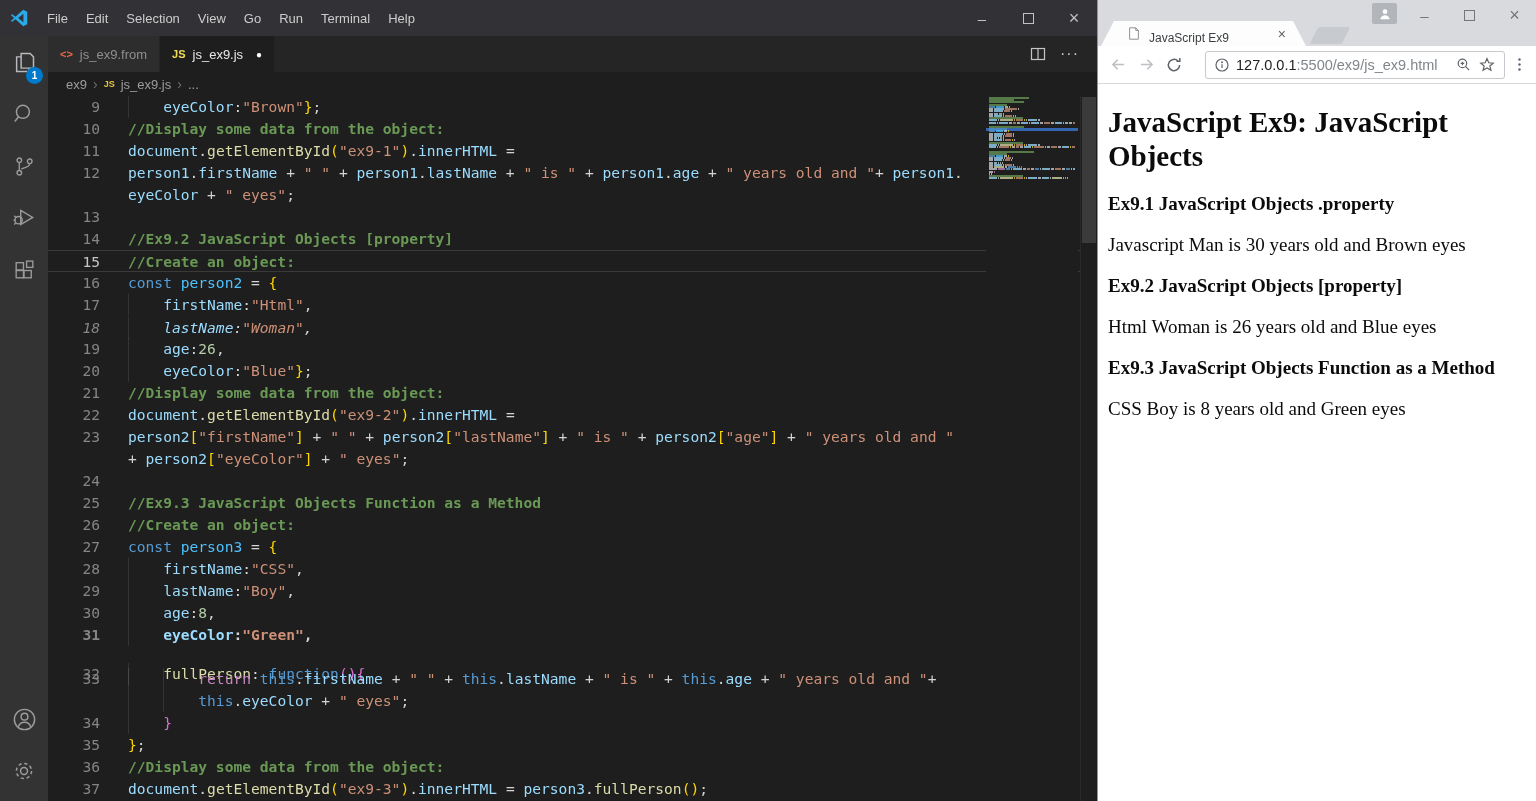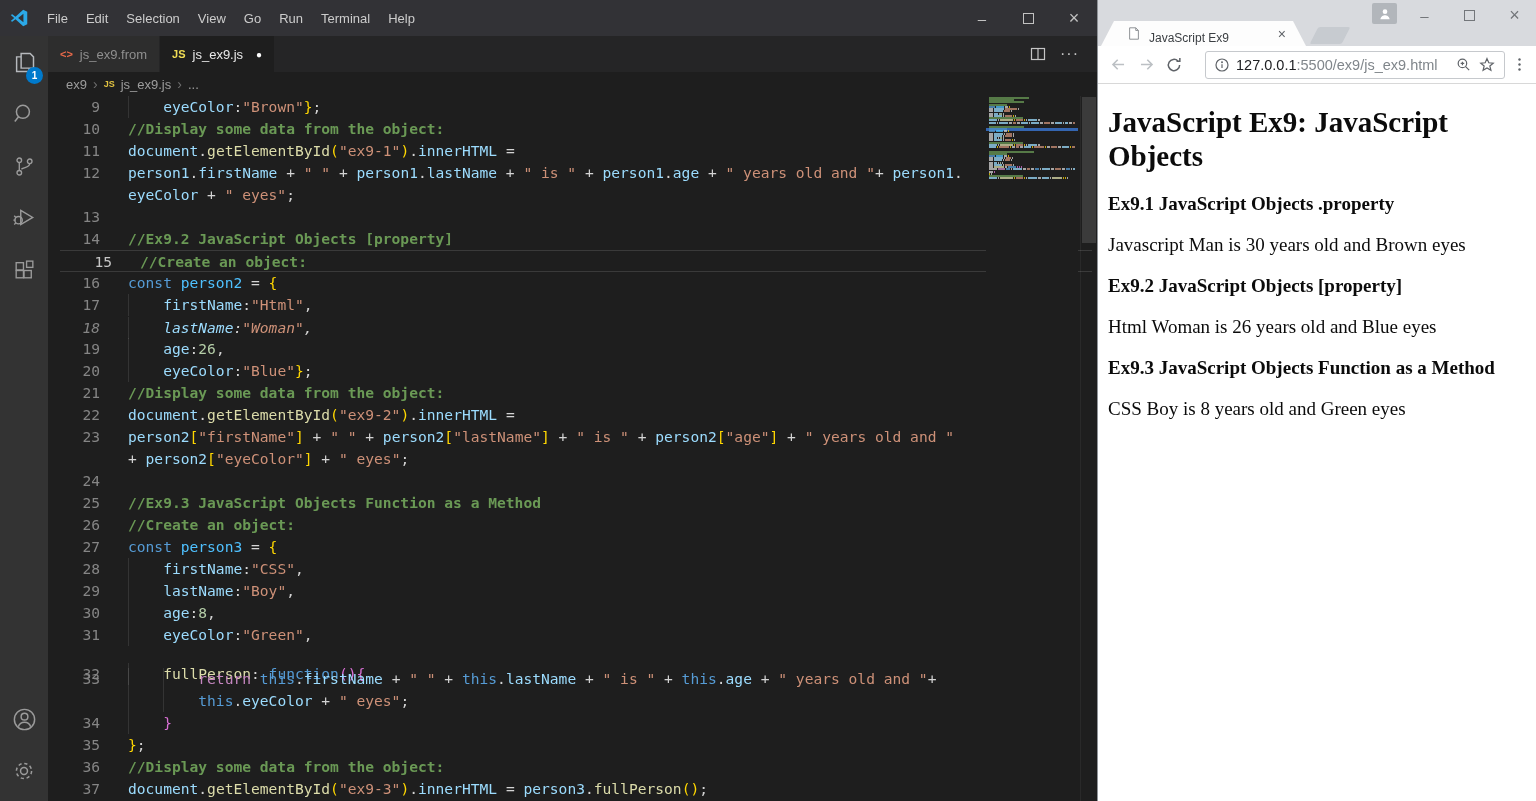--- a/index.html
+++ b/index.html
@@ -202,38 +202,38 @@
 
       <div class="editor">
         <div class="code-lines">
             <div class="code-row" style="top: 0px;"><span class="line-num">9</span><span class="indent-guide" style="left: 80px;"></span><span class="line-text"><span class="tok-p">    </span><span class="tok-v">eyeColor</span><span class="tok-p">:</span><span class="tok-s">"Brown"</span><span class="tok-b1">}</span><span class="tok-p">;</span></span></div>
             <div class="code-row" style="top: 22px;"><span class="line-num">10</span><span class="line-text"><span class="tok-c">//Display some data from the object:</span></span></div>
             <div class="code-row" style="top: 44px;"><span class="line-num">11</span><span class="line-text"><span class="tok-v">document</span><span class="tok-p">.</span><span class="tok-f">getElementById</span><span class="tok-b1">(</span><span class="tok-s">"ex9-1"</span><span class="tok-b1">)</span><span class="tok-p">.</span><span class="tok-v">innerHTML</span><span class="tok-p"> =</span></span></div>
             <div class="code-row" style="top: 66px;"><span class="line-num">12</span><span class="line-text"><span class="tok-v">person1</span><span class="tok-p">.</span><span class="tok-v">firstName</span><span class="tok-p"> + </span><span class="tok-s">" "</span><span class="tok-p"> + </span><span class="tok-v">person1</span><span class="tok-p">.</span><span class="tok-v">lastName</span><span class="tok-p"> + </span><span class="tok-s">" is "</span><span class="tok-p"> + </span><span class="tok-v">person1</span><span class="tok-p">.</span><span class="tok-v">age</span><span class="tok-p"> + </span><span class="tok-s">" years old and "</span><span class="tok-p">+ </span><span class="tok-v">person1</span><span class="tok-p">.</span></span></div>
             <div class="code-row" style="top: 88px;"><span class="line-num"></span><span class="line-text"><span class="tok-v">eyeColor</span><span class="tok-p"> + </span><span class="tok-s">" eyes"</span><span class="tok-p">;</span></span></div>
             <div class="code-row" style="top: 110px;"><span class="line-num">13</span><span class="line-text"></span></div>
             <div class="code-row" style="top: 132px;"><span class="line-num">14</span><span class="line-text"><span class="tok-c">//Ex9.2 JavaScript Objects [property]</span></span></div>
-            <div class="code-row current" style="top: 154px; margin-left: 12px;"><span class="line-num">15</span><span class="line-text"><span class="tok-c">//Create an object:</span></span></div>
+            <div class="code-row current" style="top: 154px;"><span class="line-num">15</span><span class="line-text"><span class="tok-c">//Create an object:</span></span></div>
             <div class="code-row" style="top: 176px;"><span class="line-num">16</span><span class="line-text"><span class="tok-k">const </span><span class="tok-dv">person2</span><span class="tok-p"> = </span><span class="tok-b1">{</span></span></div>
             <div class="code-row" style="top: 198px;"><span class="line-num">17</span><span class="indent-guide" style="left: 80px;"></span><span class="line-text"><span class="tok-p">    </span><span class="tok-v">firstName</span><span class="tok-p">:</span><span class="tok-s">"Html"</span><span class="tok-p">,</span></span></div>
             <div class="code-row" style="top: 221px; font-style: italic;"><span class="line-num">18</span><span class="indent-guide" style="left: 80px;"></span><span class="line-text"><span class="tok-p">    </span><span class="tok-v">lastName</span><span class="tok-p">:</span><span class="tok-s">"Woman"</span><span class="tok-p">,</span></span></div>
             <div class="code-row" style="top: 242px;"><span class="line-num">19</span><span class="indent-guide" style="left: 80px;"></span><span class="line-text"><span class="tok-p">    </span><span class="tok-v">age</span><span class="tok-p">:</span><span class="tok-n">26</span><span class="tok-p">,</span></span></div>
             <div class="code-row" style="top: 264px;"><span class="line-num">20</span><span class="indent-guide" style="left: 80px;"></span><span class="line-text"><span class="tok-p">    </span><span class="tok-v">eyeColor</span><span class="tok-p">:</span><span class="tok-s">"Blue"</span><span class="tok-b1">}</span><span class="tok-p">;</span></span></div>
             <div class="code-row" style="top: 286px;"><span class="line-num">21</span><span class="line-text"><span class="tok-c">//Display some data from the object:</span></span></div>
             <div class="code-row" style="top: 308px;"><span class="line-num">22</span><span class="line-text"><span class="tok-v">document</span><span class="tok-p">.</span><span class="tok-f">getElementById</span><span class="tok-b1">(</span><span class="tok-s">"ex9-2"</span><span class="tok-b1">)</span><span class="tok-p">.</span><span class="tok-v">innerHTML</span><span class="tok-p"> =</span></span></div>
             <div class="code-row" style="top: 330px;"><span class="line-num">23</span><span class="line-text"><span class="tok-v">person2</span><span class="tok-b1">[</span><span class="tok-s">"firstName"</span><span class="tok-b1">]</span><span class="tok-p"> + </span><span class="tok-s">" "</span><span class="tok-p"> + </span><span class="tok-v">person2</span><span class="tok-b1">[</span><span class="tok-s">"lastName"</span><span class="tok-b1">]</span><span class="tok-p"> + </span><span class="tok-s">" is "</span><span class="tok-p"> + </span><span class="tok-v">person2</span><span class="tok-b1">[</span><span class="tok-s">"age"</span><span class="tok-b1">]</span><span class="tok-p"> + </span><span class="tok-s">" years old and "</span></span></div>
             <div class="code-row" style="top: 352px;"><span class="line-num"></span><span class="line-text"><span class="tok-p">+ </span><span class="tok-v">person2</span><span class="tok-b1">[</span><span class="tok-s">"eyeColor"</span><span class="tok-b1">]</span><span class="tok-p"> + </span><span class="tok-s">" eyes"</span><span class="tok-p">;</span></span></div>
             <div class="code-row" style="top: 374px;"><span class="line-num">24</span><span class="line-text"></span></div>
             <div class="code-row" style="top: 396px;"><span class="line-num">25</span><span class="line-text"><span class="tok-c">//Ex9.3 JavaScript Objects Function as a Method</span></span></div>
             <div class="code-row" style="top: 418px;"><span class="line-num">26</span><span class="line-text"><span class="tok-c">//Create an object:</span></span></div>
             <div class="code-row" style="top: 440px;"><span class="line-num">27</span><span class="line-text"><span class="tok-k">const </span><span class="tok-dv">person3</span><span class="tok-p"> = </span><span class="tok-b1">{</span></span></div>
             <div class="code-row" style="top: 462px;"><span class="line-num">28</span><span class="indent-guide" style="left: 80px;"></span><span class="line-text"><span class="tok-p">    </span><span class="tok-v">firstName</span><span class="tok-p">:</span><span class="tok-s">"CSS"</span><span class="tok-p">,</span></span></div>
             <div class="code-row" style="top: 484px;"><span class="line-num">29</span><span class="indent-guide" style="left: 80px;"></span><span class="line-text"><span class="tok-p">    </span><span class="tok-v">lastName</span><span class="tok-p">:</span><span class="tok-s">"Boy"</span><span class="tok-p">,</span></span></div>
             <div class="code-row" style="top: 506px;"><span class="line-num">30</span><span class="indent-guide" style="left: 80px;"></span><span class="line-text"><span class="tok-p">    </span><span class="tok-v">age</span><span class="tok-p">:</span><span class="tok-n">8</span><span class="tok-p">,</span></span></div>
-            <div class="code-row" style="top: 528px;"><span class="line-num">31</span><span class="indent-guide" style="left: 80px;"></span><span class="line-text"><span class="tok-p">    </span><span class="tok-v">eyeColor</span><span class="tok-p">:</span><span class="tok-s">"Green"</span><span class="tok-p">,</span></span></div>
+            <div class="code-row" style="top: 528px; font-weight: bold;"><span class="line-num">31</span><span class="indent-guide" style="left: 80px;"></span><span class="line-text"><span class="tok-p">    </span><span class="tok-v">eyeColor</span><span class="tok-p">:</span><span class="tok-s">"Green"</span><span class="tok-p">,</span></span></div>
             <div class="code-row" style="top: 550px; margin-top: 17px;"><span class="line-num">32</span><span class="indent-guide" style="left: 80px;"></span><span class="line-text"><span class="tok-p">    </span><span class="tok-f">fullPerson</span><span class="tok-p">: </span><span class="tok-k">function</span><span class="tok-b2">(</span><span class="tok-b2">)</span><span class="tok-b2">{</span></span></div>
             <div class="code-row" style="top: 572px;"><span class="line-num">33</span><span class="indent-guide" style="left: 80px;"></span><span class="indent-guide" style="left: 115px;"></span><span class="line-text"><span class="tok-p">        </span><span class="tok-ctl">return </span><span class="tok-k">this</span><span class="tok-p">.</span><span class="tok-v">firstName</span><span class="tok-p"> + </span><span class="tok-s">" "</span><span class="tok-p"> + </span><span class="tok-k">this</span><span class="tok-p">.</span><span class="tok-v">lastName</span><span class="tok-p"> + </span><span class="tok-s">" is "</span><span class="tok-p"> + </span><span class="tok-k">this</span><span class="tok-p">.</span><span class="tok-v">age</span><span class="tok-p"> + </span><span class="tok-s">" years old and "</span><span class="tok-p">+</span></span></div>
             <div class="code-row" style="top: 594px;"><span class="line-num"></span><span class="indent-guide" style="left: 80px;"></span><span class="indent-guide" style="left: 115px;"></span><span class="line-text"><span class="tok-p">        </span><span class="tok-k">this</span><span class="tok-p">.</span><span class="tok-v">eyeColor</span><span class="tok-p"> + </span><span class="tok-s">" eyes"</span><span class="tok-p">;</span></span></div>
             <div class="code-row" style="top: 616px;"><span class="line-num">34</span><span class="indent-guide" style="left: 80px;"></span><span class="line-text"><span class="tok-p">    </span><span class="tok-b2">}</span></span></div>
             <div class="code-row" style="top: 638px;"><span class="line-num">35</span><span class="line-text"><span class="tok-b1">}</span><span class="tok-p">;</span></span></div>
             <div class="code-row" style="top: 660px;"><span class="line-num">36</span><span class="line-text"><span class="tok-c">//Display some data from the object:</span></span></div>
             <div class="code-row" style="top: 682px;"><span class="line-num">37</span><span class="line-text"><span class="tok-v">document</span><span class="tok-p">.</span><span class="tok-f">getElementById</span><span class="tok-b1">(</span><span class="tok-s">"ex9-3"</span><span class="tok-b1">)</span><span class="tok-p">.</span><span class="tok-v">innerHTML</span><span class="tok-p"> = </span><span class="tok-v">person3</span><span class="tok-p">.</span><span class="tok-f">fullPerson</span><span class="tok-b1">(</span><span class="tok-b1">)</span><span class="tok-p">;</span></span></div>
           </div>
         <div class="minimap">
             <div class="mini-row" style="top: 1px;">

